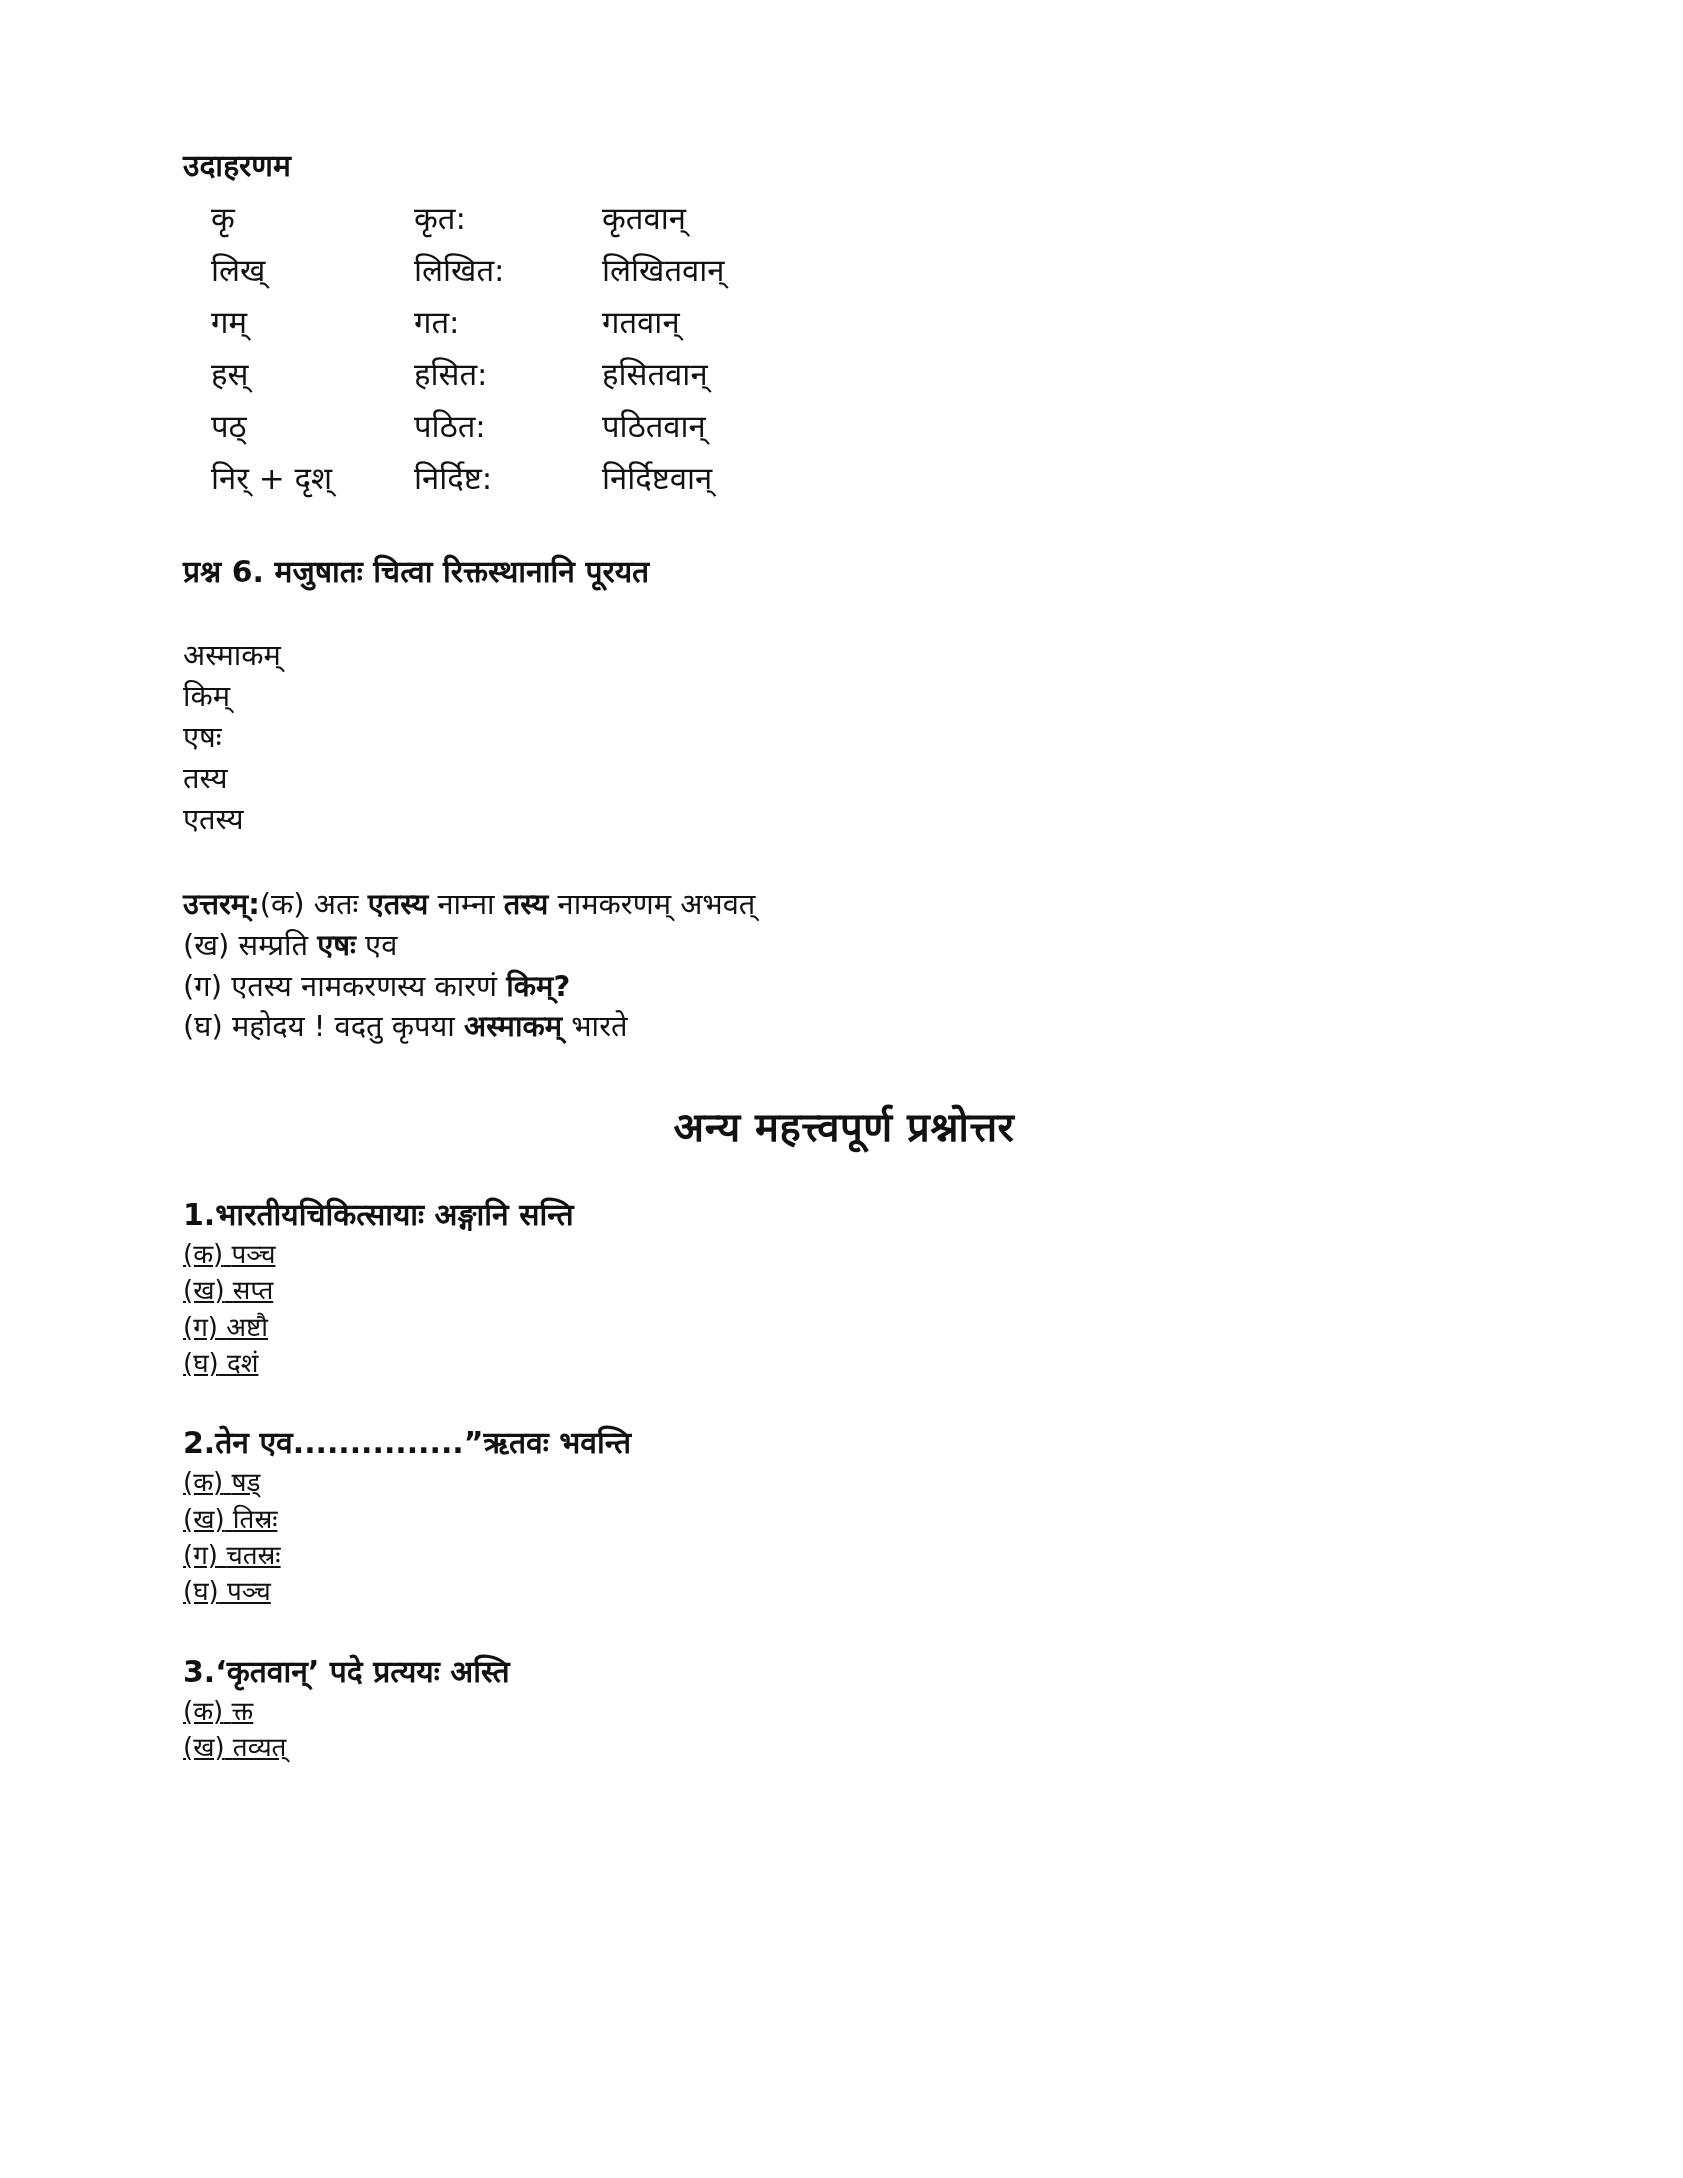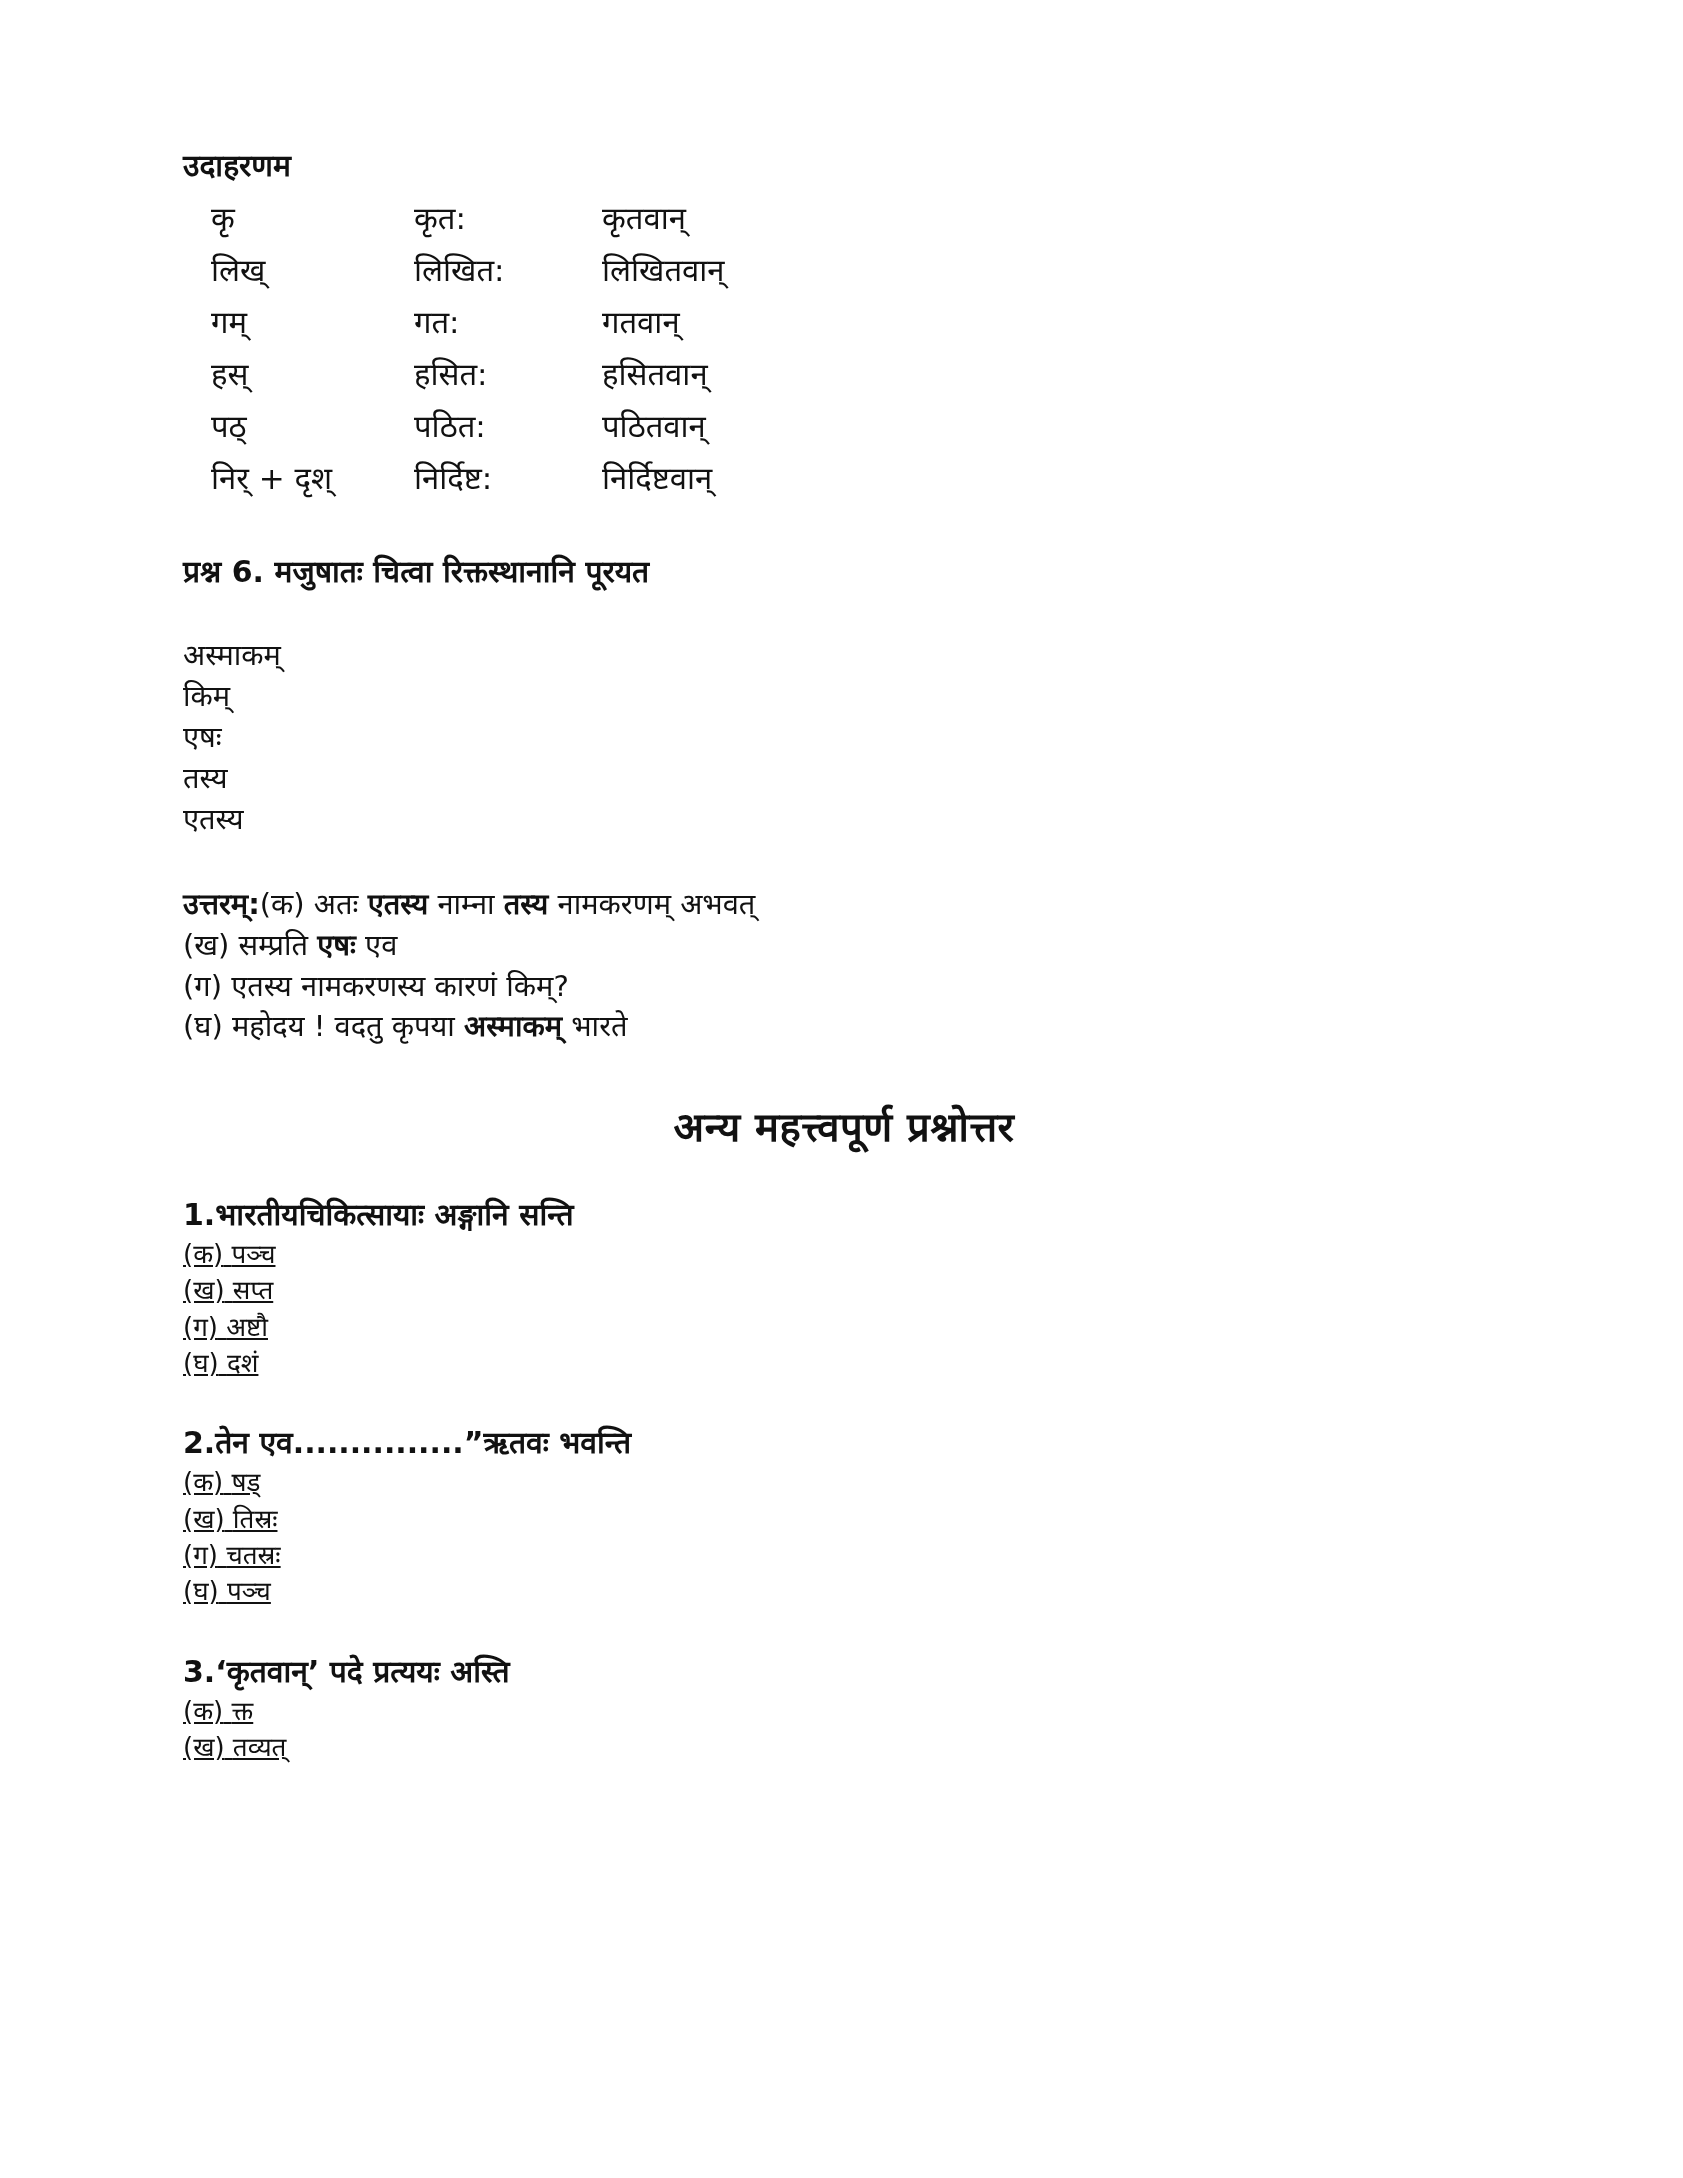--- a/index.html
+++ b/index.html
@@ -168,21 +168,21 @@
   </ul>
 
   <div class="answers devanagari">
     <p>
       <span class="lead">उत्तरम्:</span><span>(क)</span><span class="rich"><span> अतः </span><span style="font-weight: bold;">एतस्य</span><span> नाम्ना </span><span style="font-weight: bold;">तस्य</span><span> नामकरणम् अभवत्</span></span>
     </p>
     <p>
       <span>(ख)</span><span class="rich"><span> सम्प्रति </span><span style="font-weight: bold;">एषः</span><span> एव</span></span>
     </p>
     <p>
-      <span>(ग)</span><span class="rich"><span> एतस्य नामकरणस्य कारणं </span><span style="font-weight: normal;">किम्?</span></span>
+      <span>(ग)</span><span class="rich"><span> एतस्य नामकरणस्य कारणं </span><span style="font-weight: bold;">किम्?</span></span>
     </p>
     <p>
       <span>(घ)</span><span class="rich"><span> महोदय ! वदतु कृपया </span><span style="font-weight: bold;">अस्माकम्</span><span> भारते</span></span>
     </p>
   </div>
 
   <div class="big-heading devanagari">अन्य महत्त्वपूर्ण प्रश्नोत्तर</div>
 
 
   <div class="mcq devanagari">

